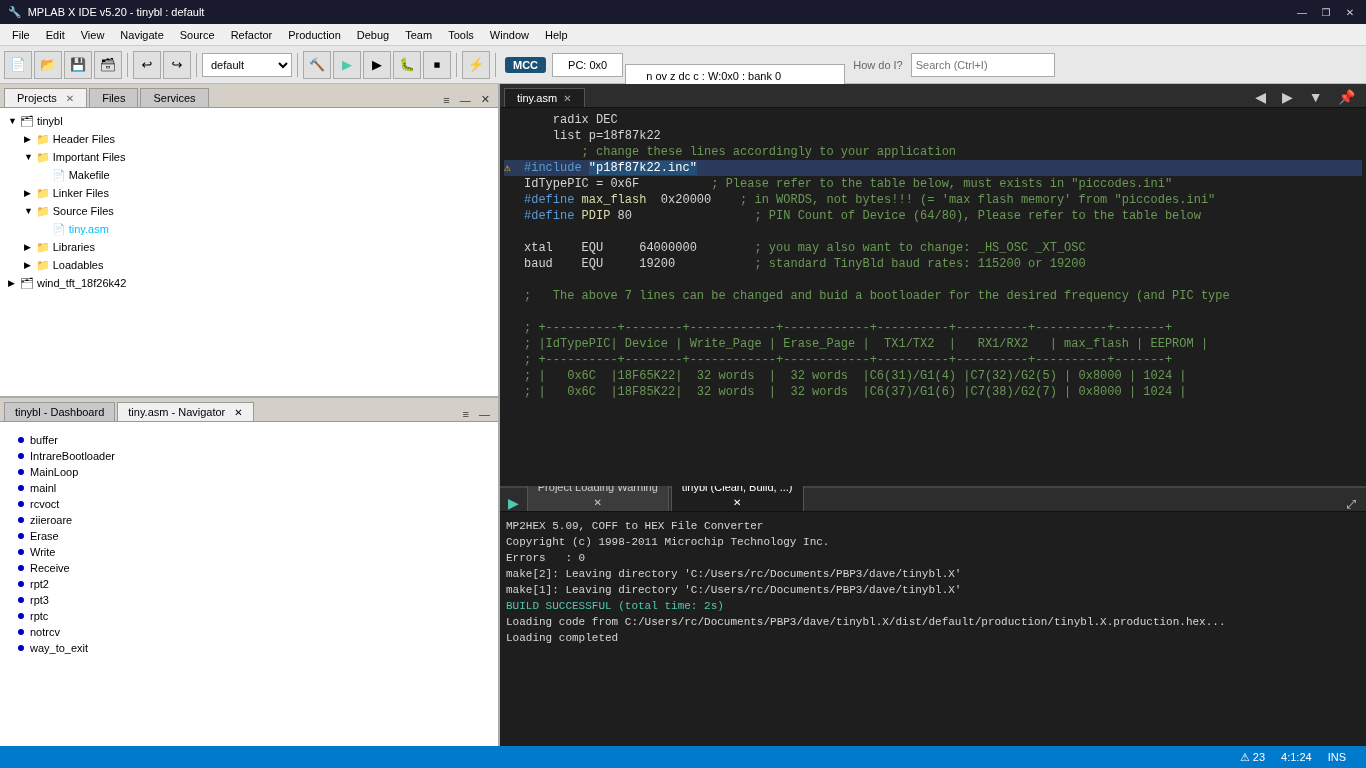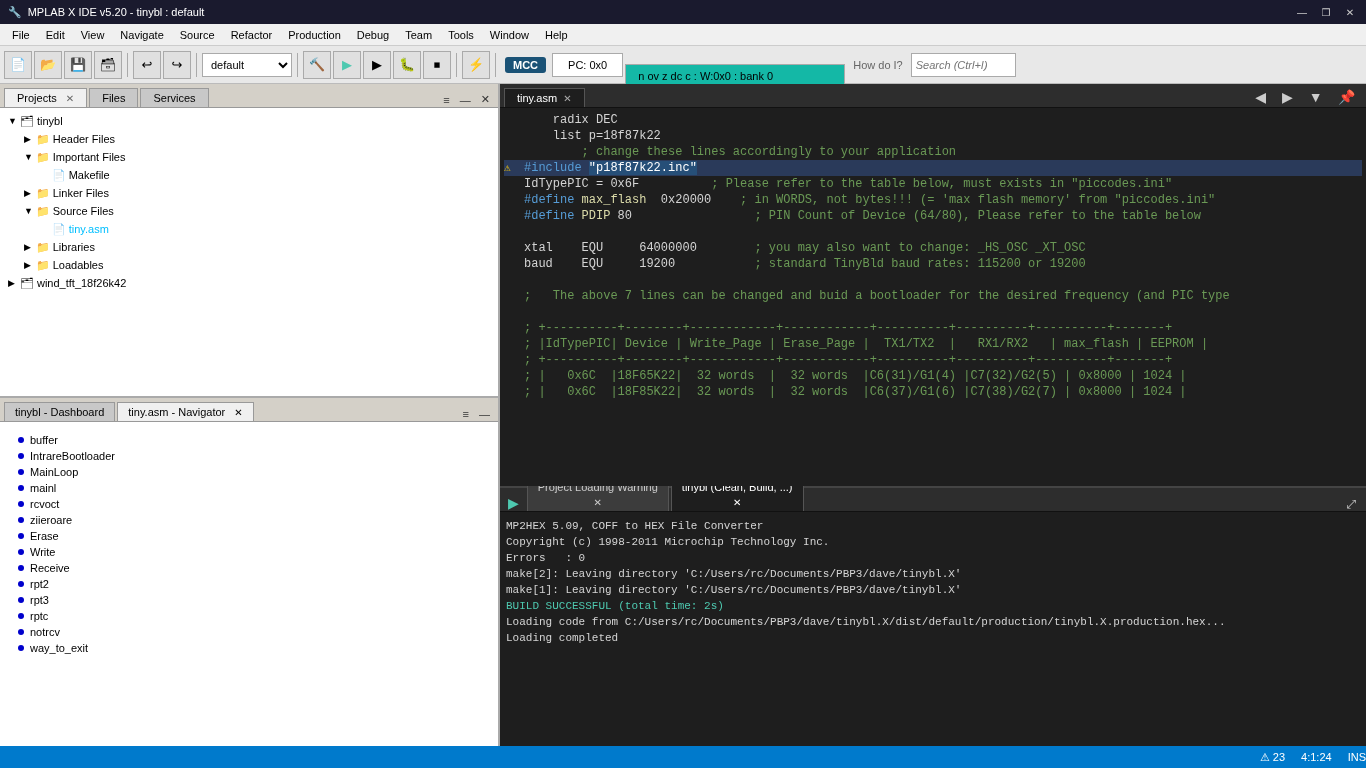--- a/index.html
+++ b/index.html
@@ -15,23 +15,23 @@
     #menu-bar { background: #f0f0f0; height: 22px; display: flex; align-items: center; padding: 0 4px; border-bottom: 1px solid #ccc; font-size: 11px; }
     #menu-bar .menu-item { padding: 2px 8px; cursor: pointer; }
 
     
     #toolbar { background: #e8e8e8; height: 38px; display: flex; align-items: center; padding: 0 4px; border-bottom: 1px solid #bbb; gap: 2px; }
     .tb-btn { width: 28px; height: 28px; background: #e0e0e0; border: 1px solid #aaa; display: flex; align-items: center; justify-content: center; cursor: pointer; font-size: 13px; }
     .tb-sep { width: 1px; height: 24px; background: #aaa; margin: 0 3px; }
     .tb-select { height: 24px; font-size: 11px; border: 1px solid #aaa; background: #fff; padding: 0 4px; min-width: 90px; }
     .tb-badge { background: #1a5276; color: #fff; padding: 2px 8px; font-size: 11px; font-weight: bold; border-radius: 3px; margin: 0 4px; }
     .tb-info { background: #fff; border: 1px solid #aaa; padding: 2px 15px; font-size: 11px; height: 24px; display: flex; align-items: center; }
-    .tb-status { background: #14b8a6; border: 1px solid #aaa; padding: 2px 12px; font-size: 11px; height: 24px; display: flex; align-items: center; min-width: 220px; margin-top: 23px; }
+    .tb-status { background: #ffffff; border: 1px solid #aaa; padding: 2px 20px; font-size: 11px; height: 24px; display: flex; align-items: center; min-width: 220px; margin-top: 23px; }
     .tb-howdoi { padding: 2px 6px; font-size: 11px; height: 24px; display: flex; align-items: center; color: #666; }
-    .tb-search { height: 24px; font-size: 11px; border: 1px solid #aaa; padding: 0 4px; width: 105px; font-style: italic; }
+    .tb-search { height: 24px; font-size: 11px; border: 1px solid #aaa; padding: 0 4px; width: 144px; }
 
     
     #main-layout { display: flex; height: calc(768px - 24px - 22px - 38px - 22px); }
 
     
     #left-panel { width: 500px; display: flex; flex-direction: column; border-right: 2px solid #aaa; }
 
     
     .tab-bar { background: #d4d0c8; height: 24px; display: flex; align-items: flex-end; border-bottom: 1px solid #999; padding: 0 4px; }
     .tab { padding: 3px 12px; font-size: 11px; cursor: pointer; background: #c8c8c8; border: 1px solid #999; border-bottom: none; margin-right: 2px; }
@@ -81,21 +81,21 @@
     #output-panel { height: 260px; background: #1e1e1e; border-top: 2px solid #444; display: flex; flex-direction: column; }
     #output-tabs { background: #2d2d2d; height: 24px; display: flex; align-items: flex-end; padding: 0 4px; border-bottom: 1px solid #111; }
     .output-tab { padding: 3px 10px; font-size: 11px; cursor: pointer; background: #3c3c3c; color: #ccc; border: 1px solid #555; border-bottom: none; margin-right: 2px; display: flex; align-items: center; gap: 4px; flex-direction: column; }
     .output-tab.active { background: #1e1e1e; color: #fff; }
     .output-content { flex: 1; overflow-y: auto; padding: 6px; font-family: 'Courier New', monospace; font-size: 11px; color: #d4d4d4; background: #1e1e1e; }
     .output-line { line-height: 16px; white-space: pre-wrap; }
     .output-success { color: #4ec9b0; }
     .output-normal { color: #d4d4d4; }
 
     
-    #status-bar { background: #007acc; color: #fff; height: 22px; display: flex; align-items: center; padding: 0 0; font-size: 11px; justify-content: flex-end; gap: 16px; }
+    #status-bar { background: #007acc; color: #fff; height: 22px; display: flex; align-items: center; padding: 0 20px; font-size: 11px; justify-content: flex-end; gap: 16px; }
 
     
     ::-webkit-scrollbar { width: 8px; height: 8px; }
     ::-webkit-scrollbar-track { background: #2a2a2a; }
     ::-webkit-scrollbar-thumb { background: #555; }
 
     .play-btn { color: #4ec9b0; font-size: 14px; }
   </style>
 </head>
 <body>

